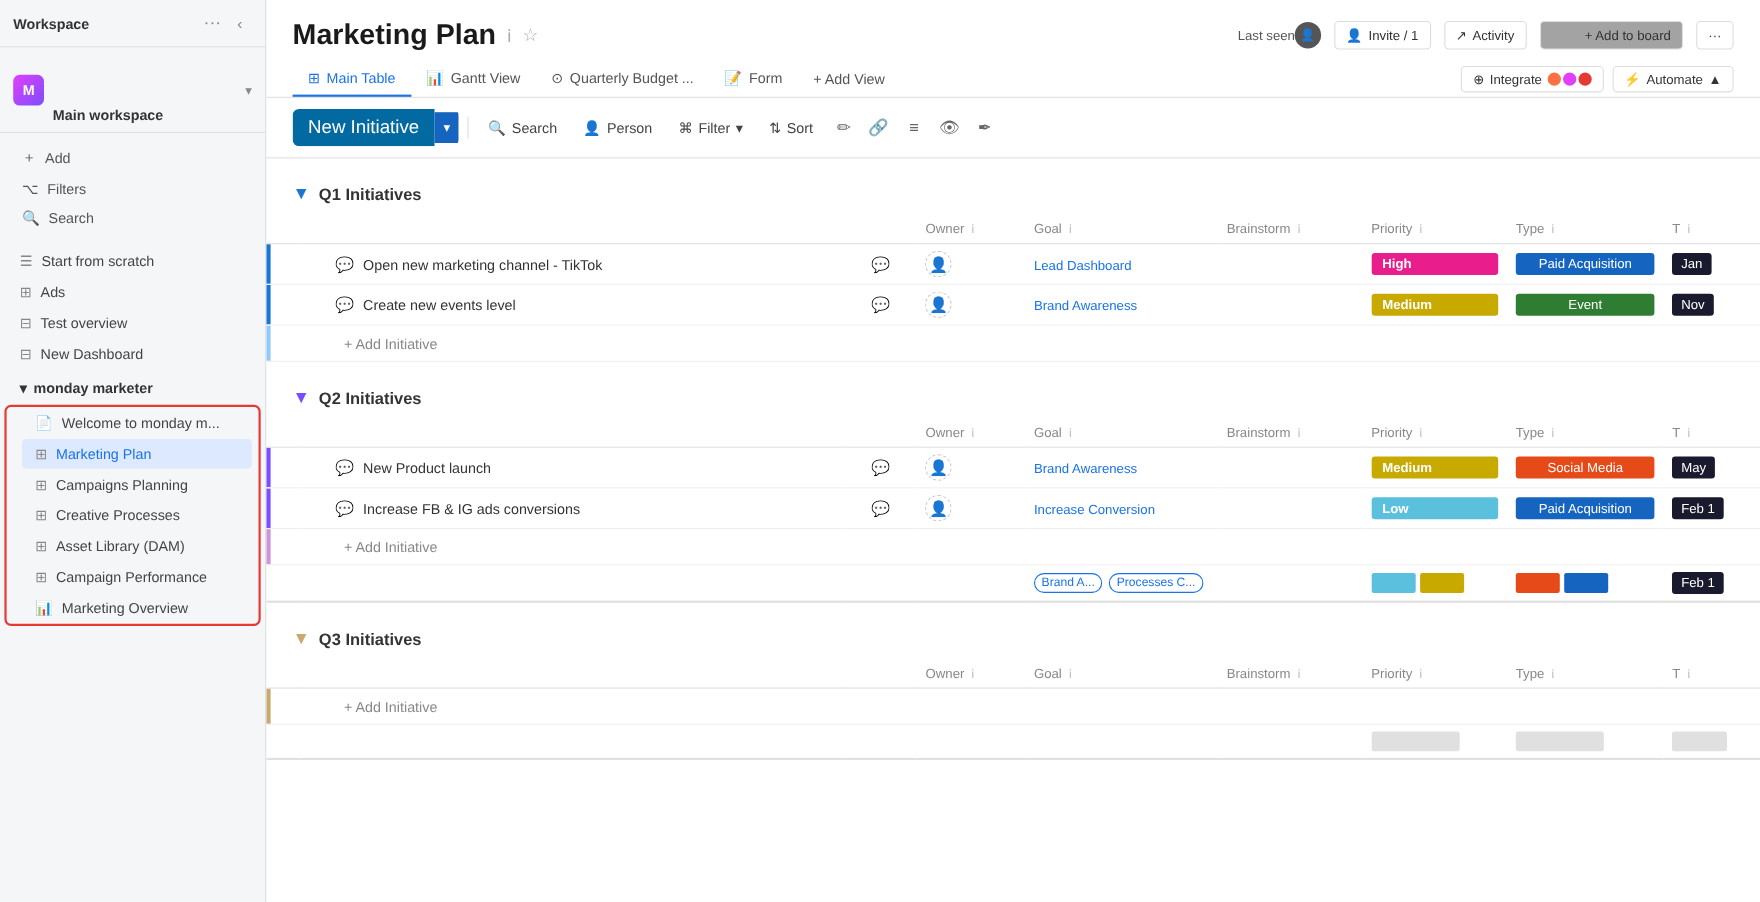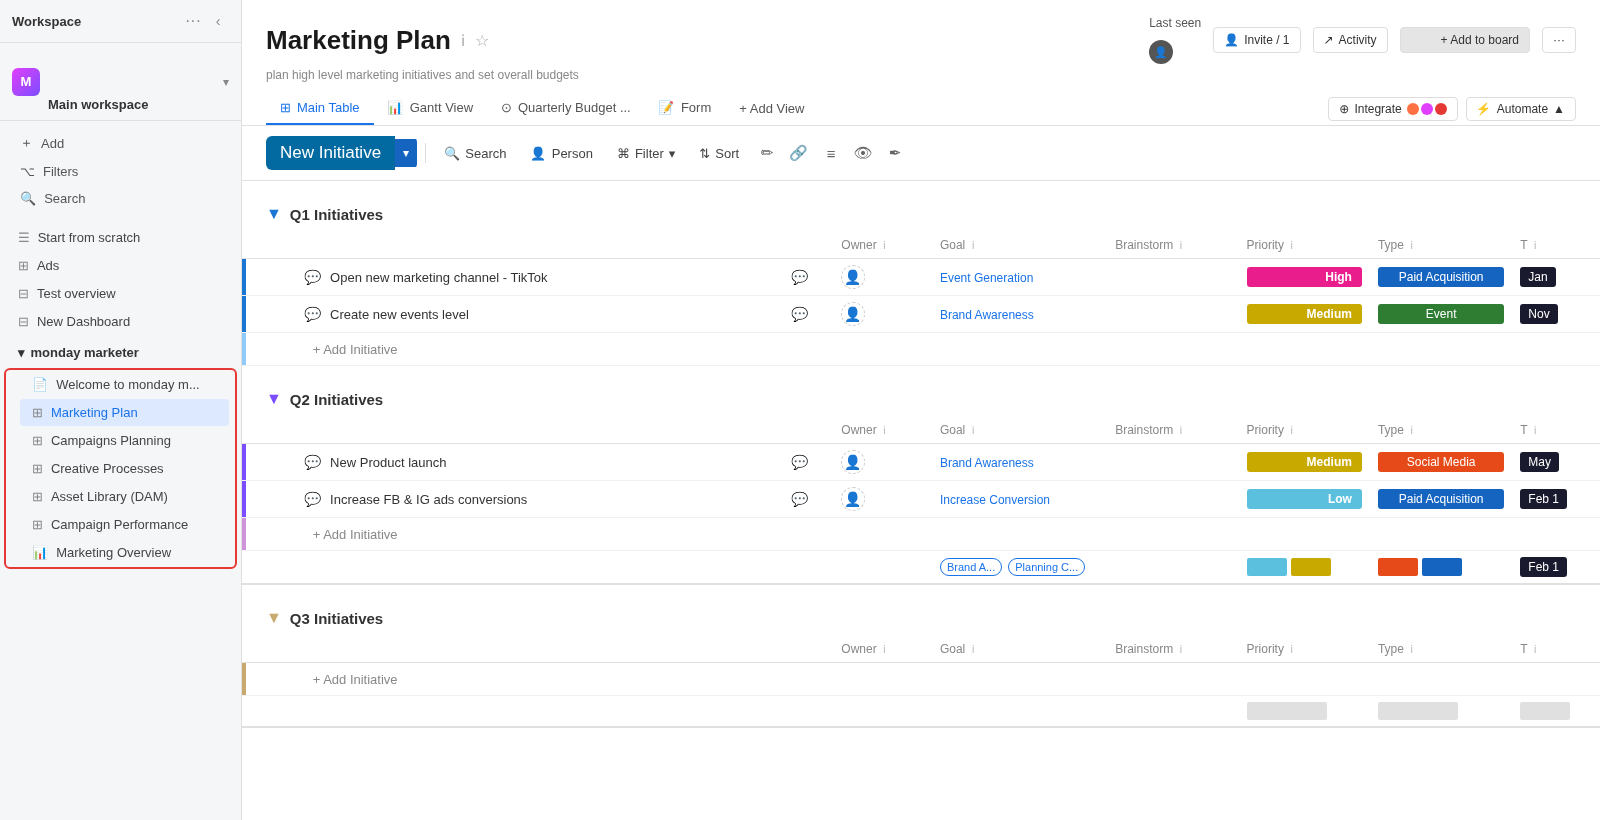--- a/index.html
+++ b/index.html
@@ -165,44 +165,44 @@
       margin-bottom: 10px;
     }
 
     .header-actions {
       display: flex;
       align-items: center;
       gap: 12px;
     }
     .last-seen {
       display: flex;
-      gap: 10px;
+      align-items: center;
+      gap: 0;
       font-size: 12px;
       color: #555;
-      flex-direction: column;
     }
     .avatar-circle {
       width: 24px; height: 24px;
       background: #555;
       border-radius: 50%;
       display: flex; align-items: center; justify-content: center;
       color: white; font-size: 11px;
     }
     .header-btn {
       display: flex; align-items: center; gap: 5px;
       padding: 5px 10px;
       border: 1px solid #ddd;
       border-radius: 4px;
       background: #fff;
       cursor: pointer;
       font-size: 12px;
       color: #333;
     }
     .add-board-btn {
-      background: #e5e5e5;
+      background: #a3a3a3;
       border: 1px solid #ddd;
       padding-left: 40px;
     }
 
     .view-tabs {
       display: flex;
       align-items: center;
       gap: 0;
       margin-top: 8px;
     }
@@ -371,21 +371,21 @@
       cursor: pointer;
     }
 
     .priority-badge {
       display: inline-block;
       padding: 3px 10px;
       border-radius: 3px;
       font-size: 12px;
       font-weight: 600;
       color: white;
-      text-align: right;
+      text-align: left;
       width: 100%;
     }
     .priority-high { background: #e91e8c; }
     .priority-medium { background: #c8a900; }
     .priority-low { background: #5bc0de; }
 
     .type-badge {
       display: inline-block;
       padding: 3px 10px;
       border-radius: 3px;
@@ -557,21 +557,20 @@
           <span>↗</span>
           <span>Activity</span>
         </button>
         <button class="header-btn add-board-btn">
           <span>+ Add to board</span>
         </button>
         <button class="header-btn">···</button>
       </div>
     </div>
 
-    <p class="page-subtitle">plan high level marketing initiatives and set overall budgets</p>
 
     <div class="view-tabs">
       <div class="view-tab active">
         <span class="tab-icon">⊞</span>
         <span>Main Table</span>
       </div>
       <div class="view-tab">
         <span class="tab-icon">📊</span>
         <span>Gantt View</span>
       </div>
@@ -679,21 +678,21 @@
                 <span>Open new marketing channel - TikTok</span>
               </div>
             </td>
             <td style="text-align:center;">
               <span style="color:#ccc;font-size:14px;">💬</span>
             </td>
             <td style="text-align:center;">
               <div class="owner-icon">👤</div>
             </td>
             <td>
-              <span class="goal-tag">Event Generation</span>
+              <span class="goal-tag">Lead Dashboard</span>
             </td>
             <td></td>
             <td>
               <div class="priority-badge priority-high">High</div>
             </td>
             <td>
               <div class="type-badge type-paid">Paid Acquisition</div>
             </td>
             <td>
               <div class="time-badge">Jan</div>
@@ -844,21 +843,21 @@
             </td>
           </tr>
           <tr class="summary-row">
             <td></td>
             <td></td>
             <td></td>
             <td></td>
             <td>
               <div class="goal-summary">
                 <span class="goal-mini-tag">Brand A...</span>
-                <span class="goal-mini-tag">Planning C...</span>
+                <span class="goal-mini-tag">Processes C...</span>
               </div>
             </td>
             <td></td>
             <td>
               <div class="summary-color-bars">
                 <div class="summary-bar" style="background:#5bc0de;width:40px;"></div>
                 <div class="summary-bar" style="background:#c8a900;width:40px;"></div>
               </div>
             </td>
             <td>

